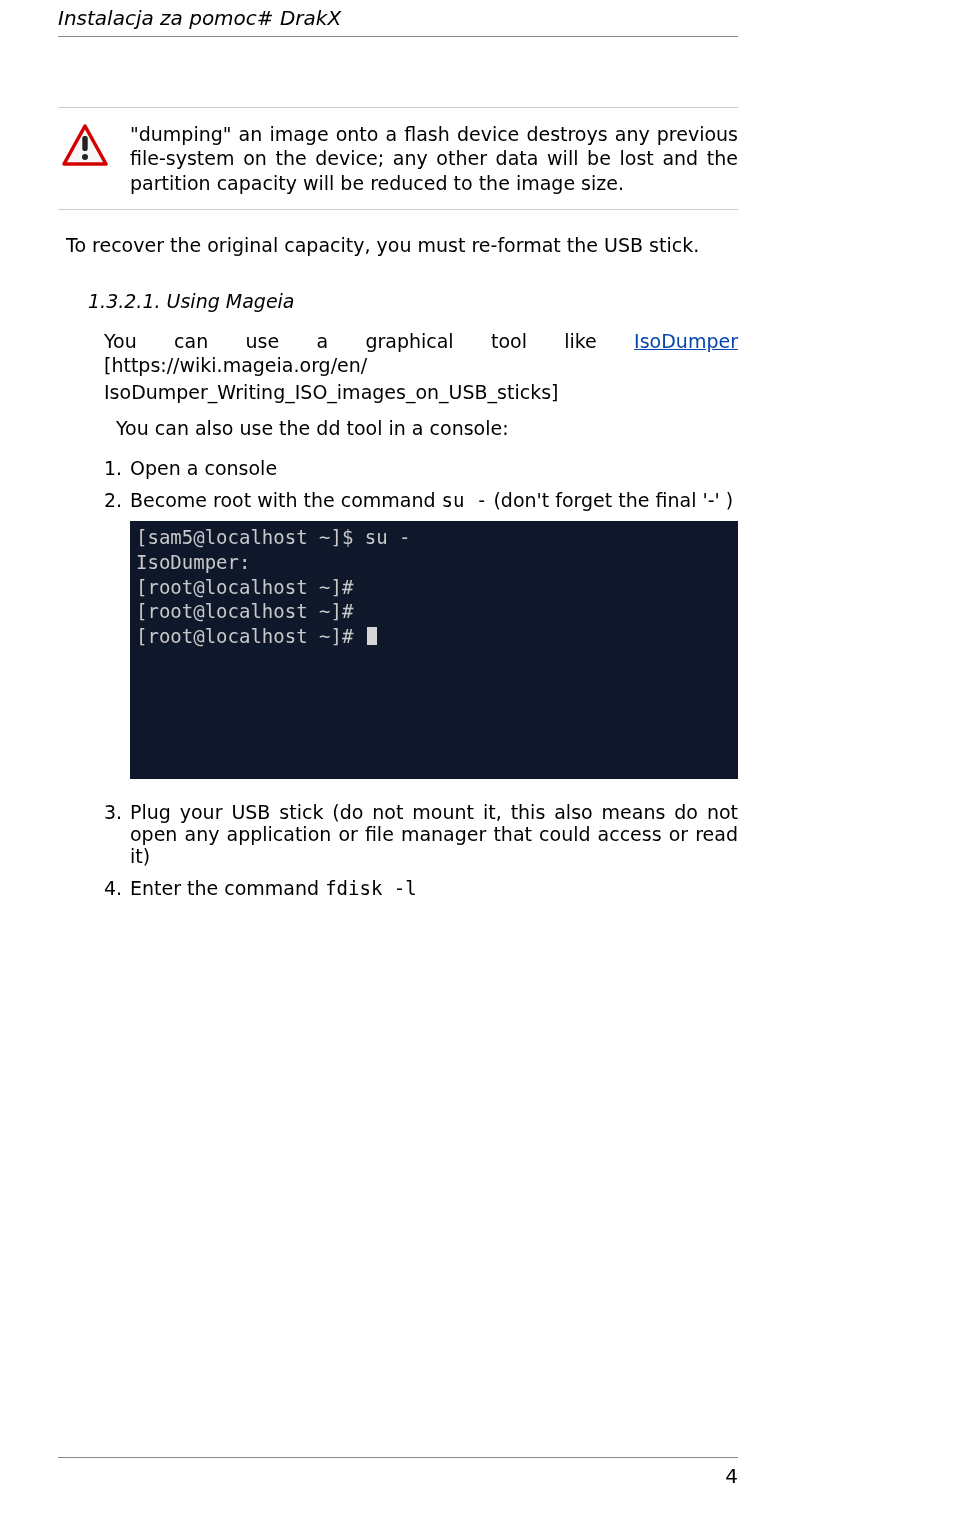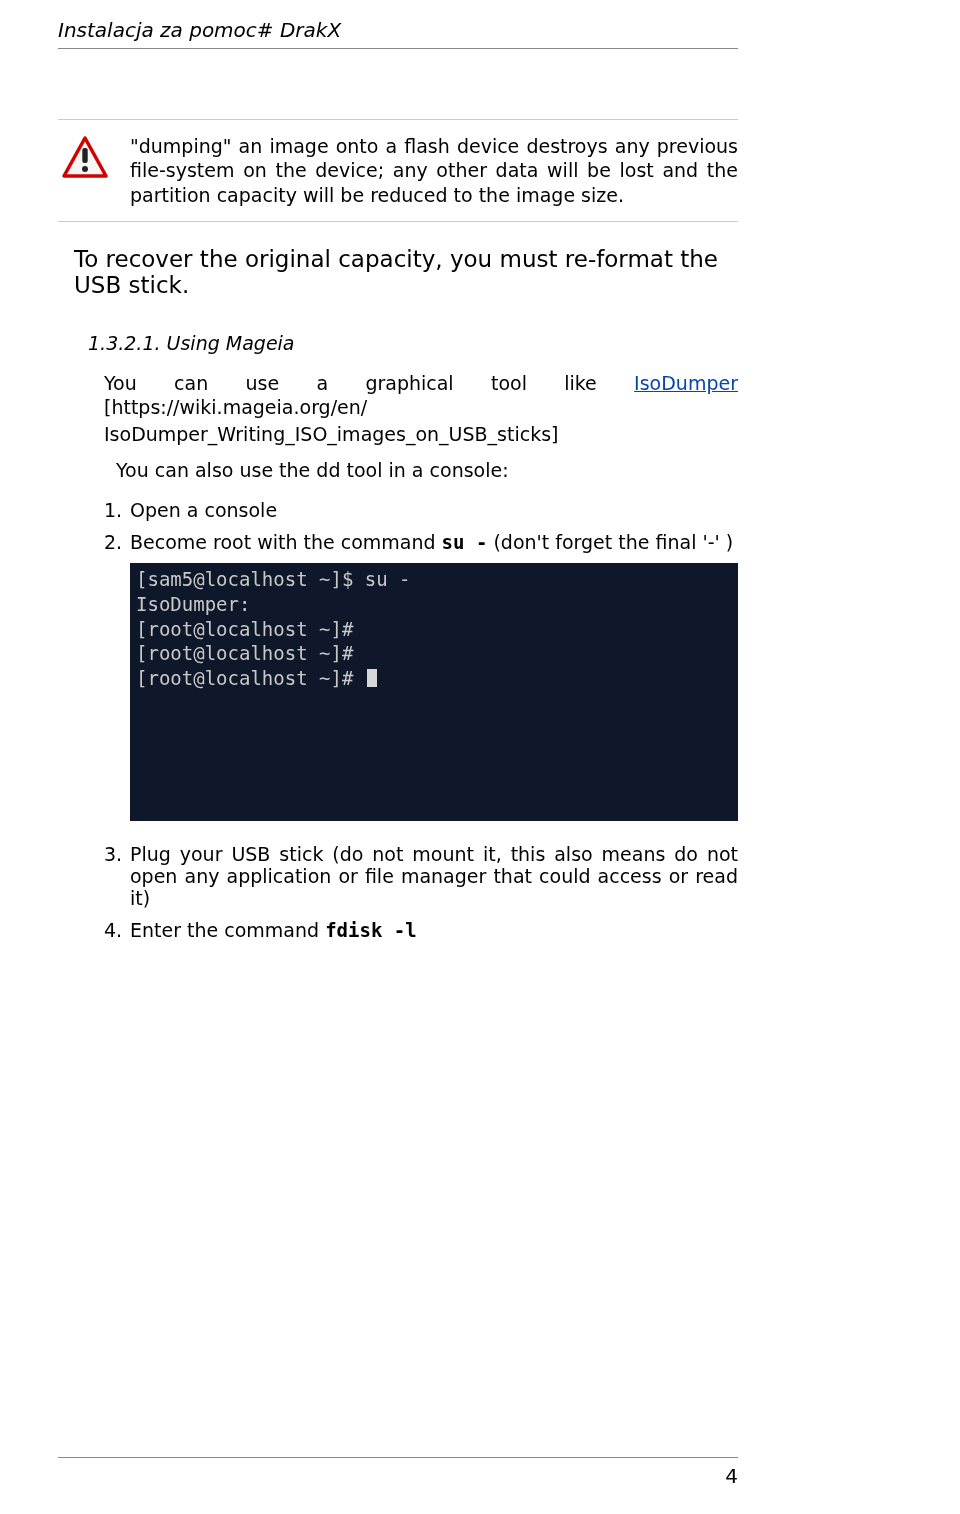--- a/index.html
+++ b/index.html
@@ -1,36 +1,36 @@
 <!DOCTYPE html>
 <html><head>
 <meta charset="utf-8">
 <style>
   * { box-sizing: border-box; margin: 0; padding: 0; }
   html, body { width: 960px; background: #fff; font-family: "DejaVu Sans", "Liberation Sans", Arial, sans-serif; color: #000; }
   body { padding: 0; }
-  .page { width: 796px; min-height: 1514px; position: relative; padding: 18px 58px 0 58px; }
+  .page { width: 796px; min-height: 1514px; position: relative; padding: 6px 58px 0 58px; }
   .header-title { font-style: italic; font-size: 20px; margin-bottom: 6px; }
   .header-rule { border: 0; border-top: 1.5px solid #888; margin-bottom: 70px; }
   .admon { margin: 0 0 10px 0; }
   .admon-rule { border: 0; border-top: 1.3px solid #ccc; }
   .admon-body { display: flex; padding: 14px 0 14px 0; gap: 18px; }
   .admon-icon { width: 54px; flex: 0 0 54px; display: flex; align-items: flex-start; justify-content: center; padding-top: 2px; }
   .admon-text { font-size: 19px; line-height: 1.28; text-align: justify; }
-  .recover { font-size: 23px; margin: 24px 0 34px 16px; }
+  .recover { font-size: 19px; margin: 24px 0 34px 8px; }
   .sect-num-title { font-style: italic; font-size: 19px; margin-bottom: 18px; margin-left: 30px; }
   .sect-indent { margin-left: 46px; }
   .just-row { font-size: 19px; line-height: 1.25; margin-bottom: 4px; }
   .just-first { text-align: justify; text-align-last: justify; }
   .link { color: #0645ad; text-decoration: underline; }
   .p { font-size: 19px; margin: 12px 0 18px 12px; }
   .ol-item { font-size: 19px; margin: 0 0 10px 0; display: flex; }
   .ol-num { width: 26px; flex: 0 0 26px; }
   .ol-body { flex: 1; }
-  .mono { font-family: "DejaVu Sans Mono","Courier New",monospace; font-weight: bold; }
+  .mono { font-family: "DejaVu Sans Mono","Courier New",monospace; font-weight: normal; }
   .term { background: #0f172a; color: #c8c8c8; font-family: "DejaVu Sans Mono","Courier New",monospace; font-size: 19px; line-height: 1.3; padding: 4px 6px 10px 6px; margin: 6px 0 22px 26px; }
   .term .line { white-space: pre; min-height: 24px; }
   .cursor { display: inline-block; width: 10px; height: 18px; background: #d7d7d7; vertical-align: -2px; margin-left: 2px; }
   .second-list { margin-top: 0; }
   .ol-just { text-align: justify; }
   .footer { position: absolute; bottom: 26px; left: 58px; right: 58px; }
   .footer-rule { border: 0; border-top: 1.5px solid #888; margin-bottom: 6px; }
   .footer-num { text-align: right; font-size: 20px; }
   .term-block2 { height: 120px; }
 </style>

